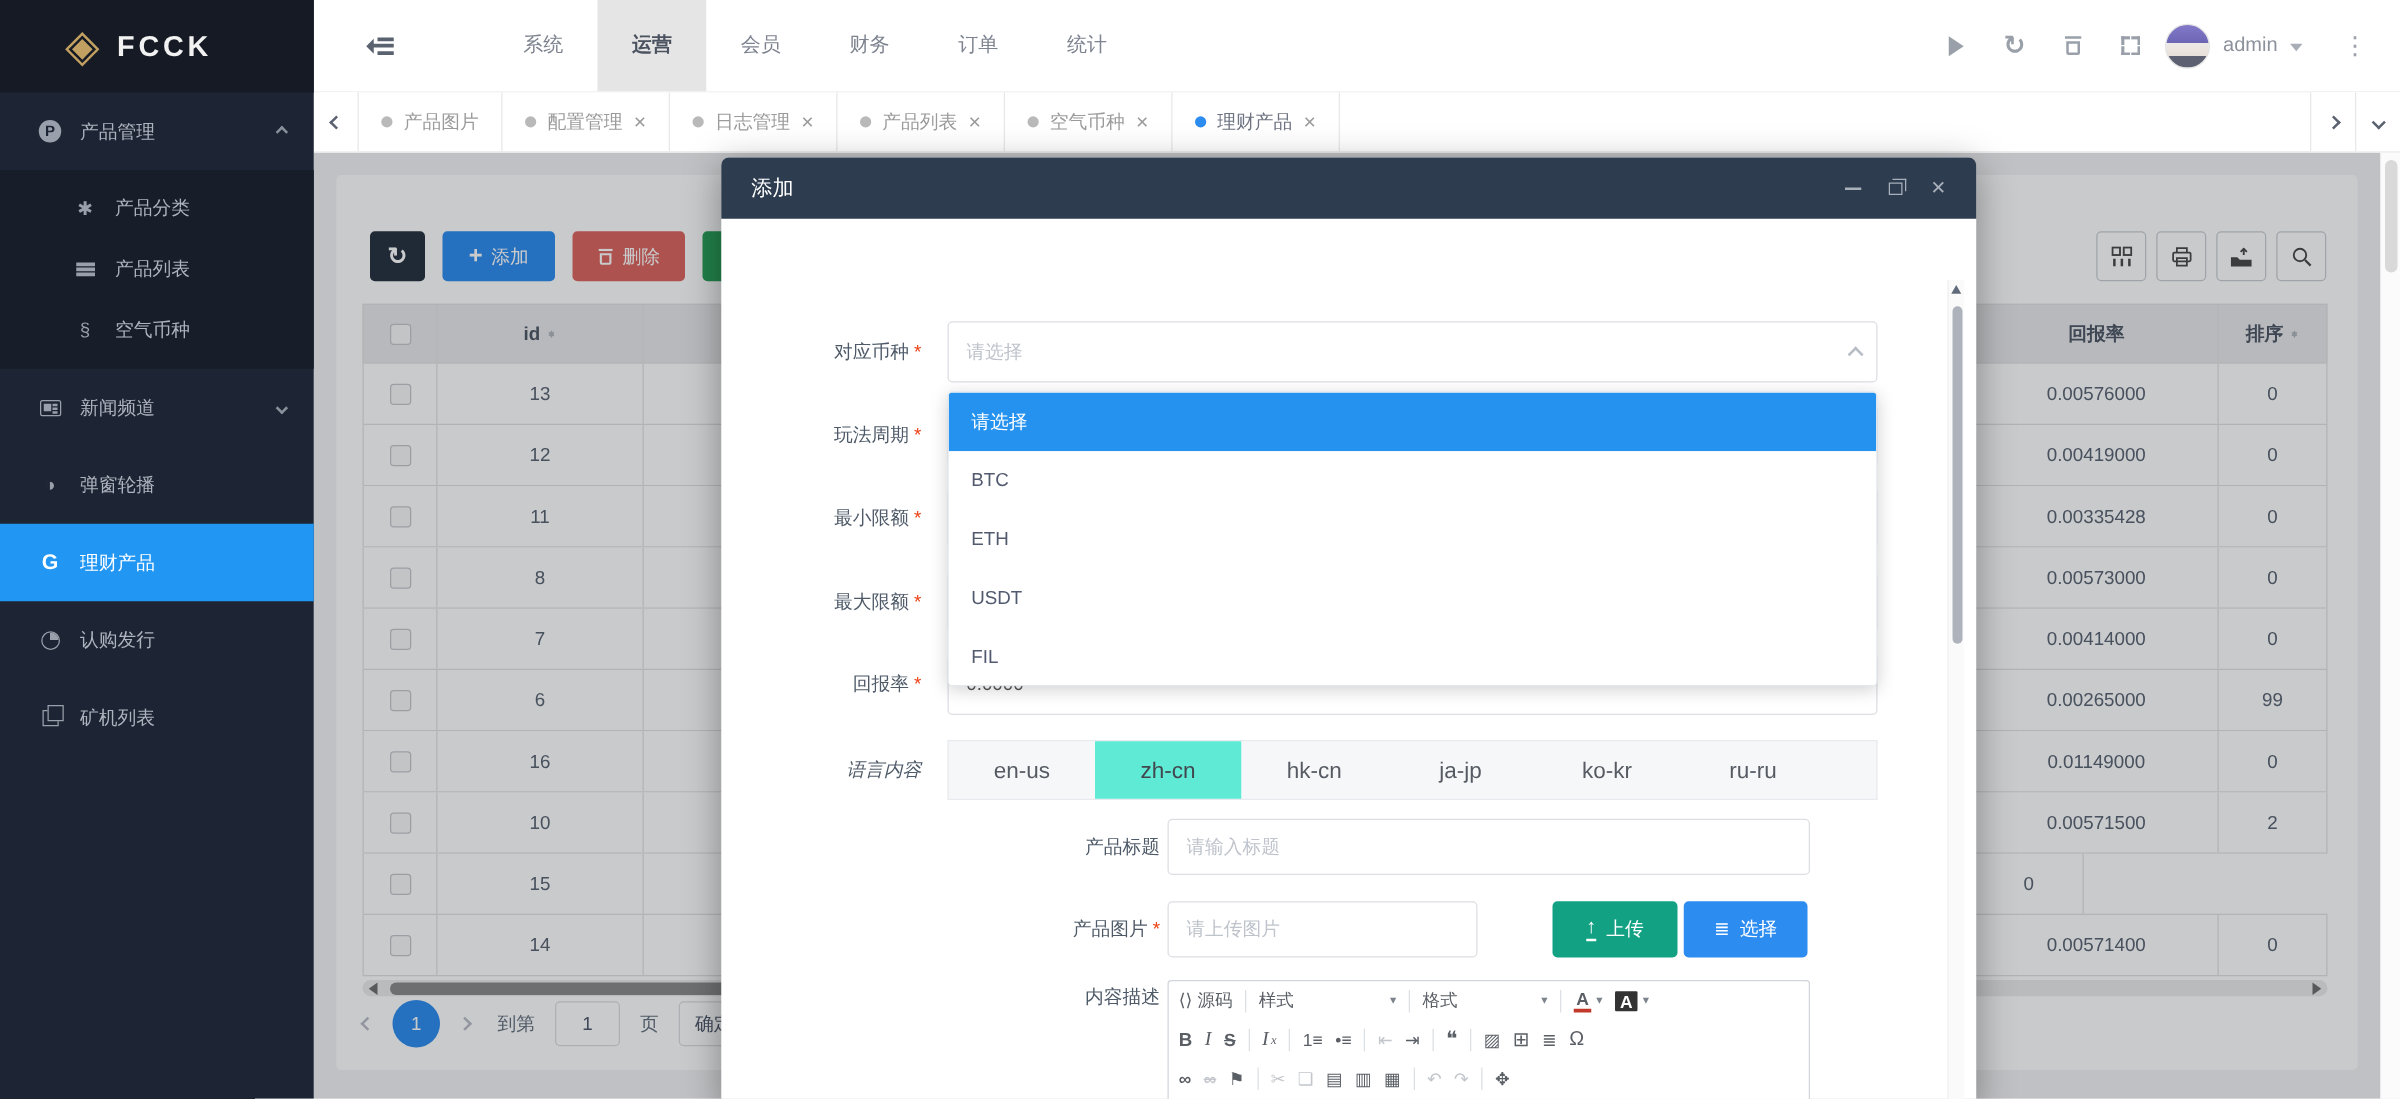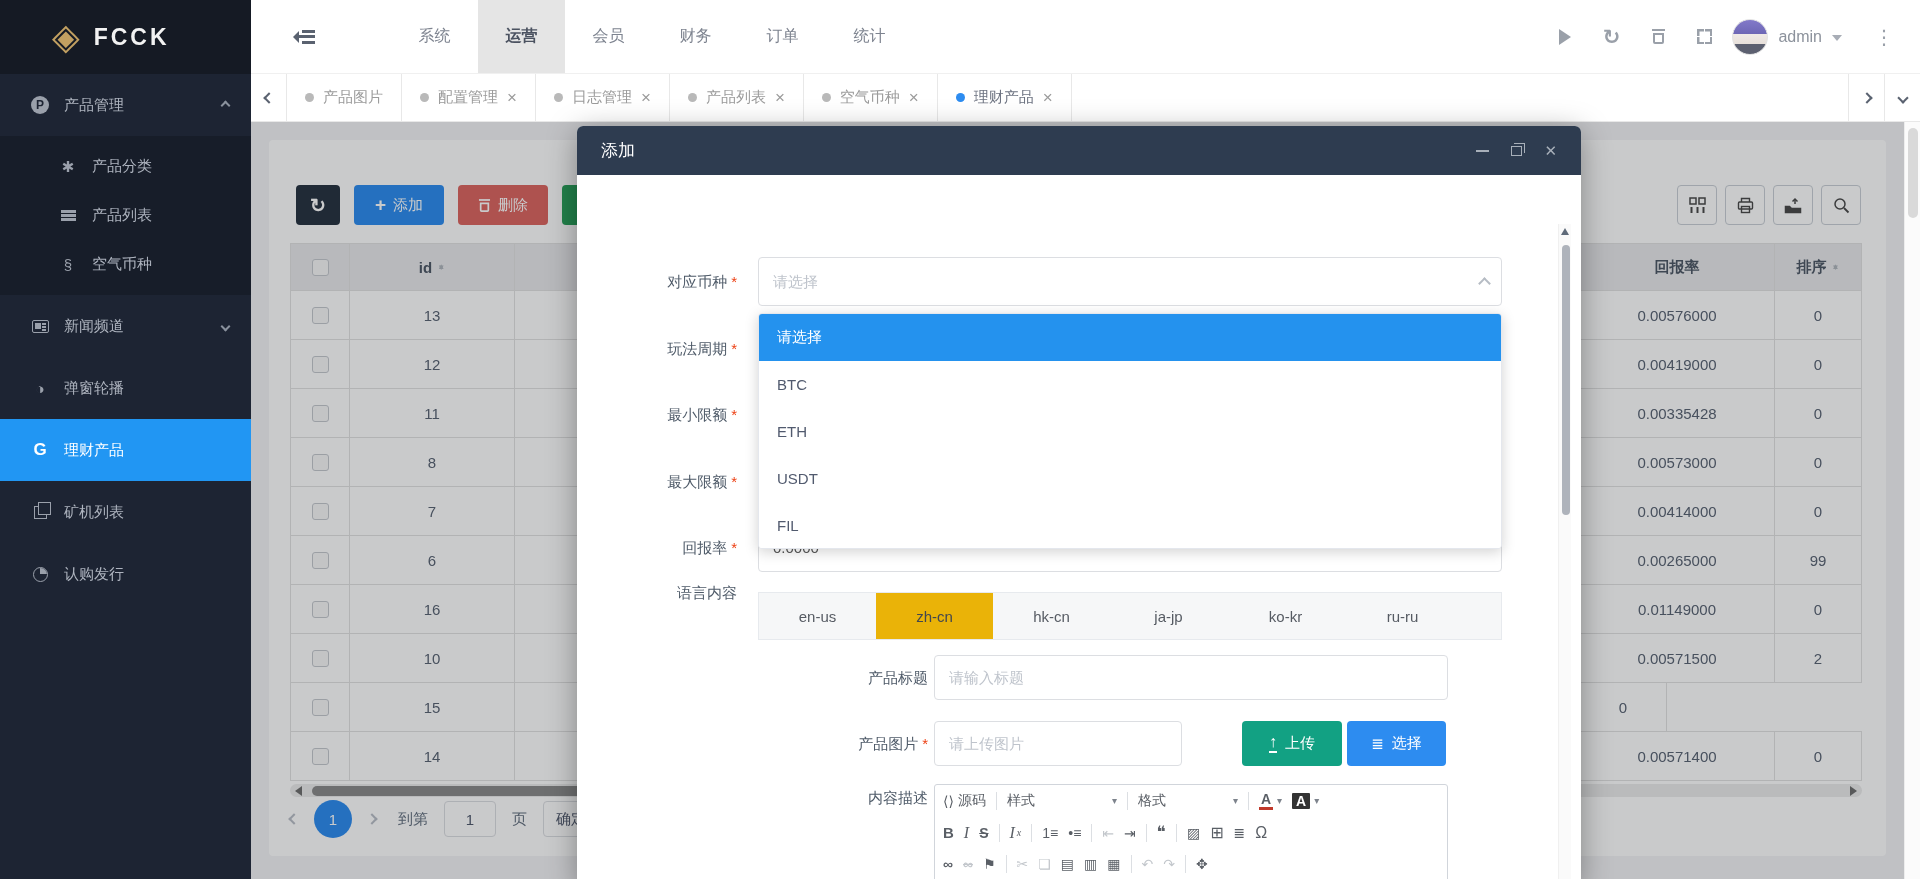--- a/index.html
+++ b/index.html
@@ -125,22 +125,22 @@
   .req { color:#ed4014; margin-left:4px; font-style:normal; }
   .f-input { position:absolute; left:181px; width:744px; height:49px; border:1px solid #dcdee2; border-radius:4px; font-size:15px; color:#555; padding:0 14px; background:#fff; outline:none; }
   .f-input::placeholder { color:#bfc4cc; }
   .sel-caret { position:absolute; left:903px; width:9px; height:9px; border-right:2px solid #b6bcc4; border-bottom:2px solid #b6bcc4; transform:rotate(-135deg); }
 
   .dropdown { position:absolute; left:181px; top:138px; width:744px; height:236px; background:#fff; border:1px solid #e4e7ed; border-radius:4px; box-shadow:0 3px 14px rgba(0,0,0,0.18); z-index:30; overflow:hidden; }
   .dd-item { height:47px; display:flex; align-items:center; padding-left:18px; font-size:15px; color:#515a6e; cursor:pointer; background:#fff; }
   .dd-item.sel { background:#2492ee; color:#fff; }
 
   .lang-strip { position:absolute; left:181px; top:417px; width:744px; height:48px; background:#f6f7f8; border:1px solid #e7eaee; display:flex; }
-  .lang-tab { width:117px; height:100%; display:flex; align-items:center; justify-content:center; font-size:15px; color:#565b63; cursor:pointer; }
-  .lang-tab.active { background:#eab308; color:#42474f; }
+  .lang-tab { width:117px; height:100%; display:flex; align-items:center; justify-content:center; font-size:18px; color:#565b63; cursor:pointer; }
+  .lang-tab.active { background:#5eead4; color:#42474f; }
 
   .in-label { position:absolute; width:151px; left:200px; text-align:right; font-size:15px; color:#4e5a68; line-height:45px; }
   .in-input { position:absolute; left:357px; height:45px; border:1px solid #dcdee2; border-radius:4px; font-size:15px; color:#555; padding:0 14px; background:#fff; outline:none; }
   .in-input::placeholder { color:#bfc4cc; }
   .mini-btn { position:absolute; height:45px; border-radius:4px; color:#fff; font-size:15px; display:flex; align-items:center; justify-content:center; gap:8px; cursor:pointer; border:none; }
   .upload-ic { font-size:16px; line-height:1; border-bottom:2px solid #fff; padding-bottom:1px; }
   .list-ic { font-size:15px; line-height:1; }
 
   .editor { position:absolute; left:357px; top:609px; width:514px; height:160px; border:1px solid #d1d5db; border-radius:3px; background:#fff; }
   .ed-row { display:flex; align-items:center; padding:6px 8px; gap:10px; flex-wrap:nowrap; border-bottom:none; }
@@ -203,29 +203,29 @@
   <div class="side-item">
     <span class="side-ico">◑</span>
     <span>弹窗轮播</span>
   </div>
   <div class="side-item active">
     <span class="side-ico" style="color:#fff;font-weight:bold;font-size:17px;">G</span>
     <span>理财产品</span>
   </div>
   <div class="side-item">
     <span class="side-ico">
+        <span class="pie-ico"></span>
+      </span>
+    <span>认购发行</span>
+  </div>
+  <div class="side-item">
+    <span class="side-ico">
         <span class="cube-ico"></span>
       </span>
     <span>矿机列表</span>
-  </div>
-  <div class="side-item">
-    <span class="side-ico">
-        <span class="pie-ico"></span>
-      </span>
-    <span>认购发行</span>
   </div>
 </aside>
 
 <header class="topnav">
   <div class="collapse-btn">
       <span class="collapse-ic"></span>
     </div>
   <nav class="nav-items">
     <div class="nav-item">系统</div>
     <div class="nav-item active">运营</div>
@@ -539,21 +539,21 @@
     <input class="f-input" style="top: 348px;" value="0.0000">
 
     <div class="dropdown">
       <div class="dd-item sel">请选择</div>
       <div class="dd-item">BTC</div>
       <div class="dd-item">ETH</div>
       <div class="dd-item">USDT</div>
       <div class="dd-item">FIL</div>
     </div>
 
-    <div class="f-label" style="top:393px;">
+    <div class="f-label" style="top:417px;font-style:italic;">
       <span>语言内容</span>
     </div>
     <div class="lang-strip">
       <div class="lang-tab">en-us</div>
       <div class="lang-tab active">zh-cn</div>
       <div class="lang-tab">hk-cn</div>
       <div class="lang-tab">ja-jp</div>
       <div class="lang-tab">ko-kr</div>
       <div class="lang-tab">ru-ru</div>
     </div>

